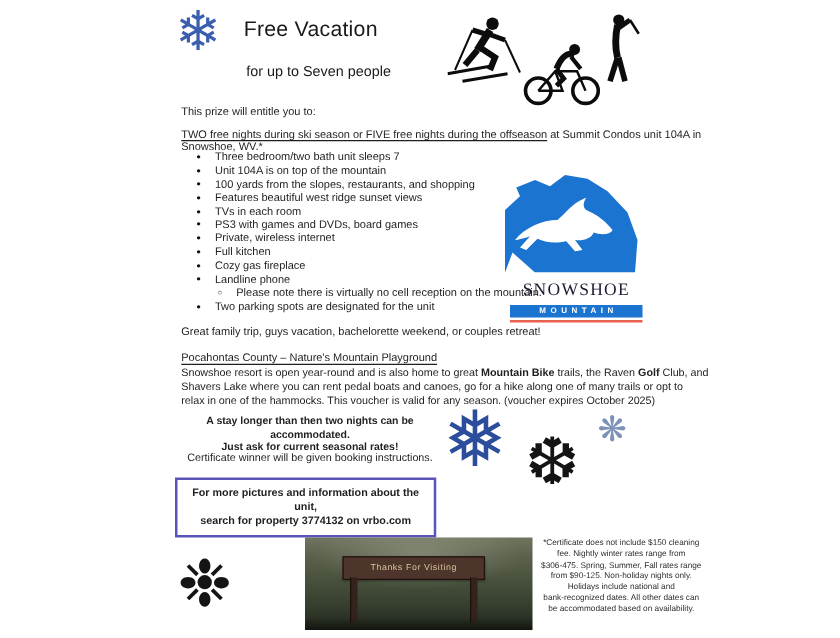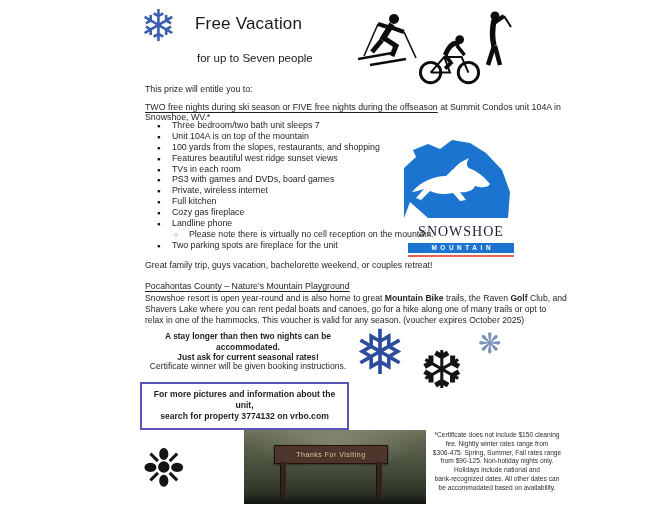--- a/index.html
+++ b/index.html
@@ -145,21 +145,21 @@
     <li>
         <span class="mk">●</span>
         <span>Landline phone</span>
       </li>
     <li class="sub">
         <span class="mk">○</span>
         <span>Please note there is virtually no cell reception on the mountain.</span>
       </li>
     <li>
         <span class="mk">●</span>
-        <span>Two parking spots are fireplace for the unit</span>
+        <span>Two parking spots are designated for the unit</span>
       </li>
   </ul>
 
   <div class="abs body-txt heading-underline" style="left:145px;top:281px;">Pocahontas County – Nature's Mountain Playground</div>
 
   <div class="abs body-txt" style="left:145px;top:260px;">Great family trip, guys vacation, bachelorette weekend, or couples retreat!</div>
   <div class="abs para" style="left:145px;top:293px;">
     <span>Snowshoe resort is open year-round and is also home to great </span><span class="bu">Mountain Bike</span><span> trails, the Raven </span><span class="bu">Golf</span><span> Club, and Shavers Lake where you can rent pedal boats and canoes, go for a hike along one of many trails or opt to relax in one of the hammocks. This voucher is valid for any season. (voucher expires October 2025)</span>
   </div>
 

